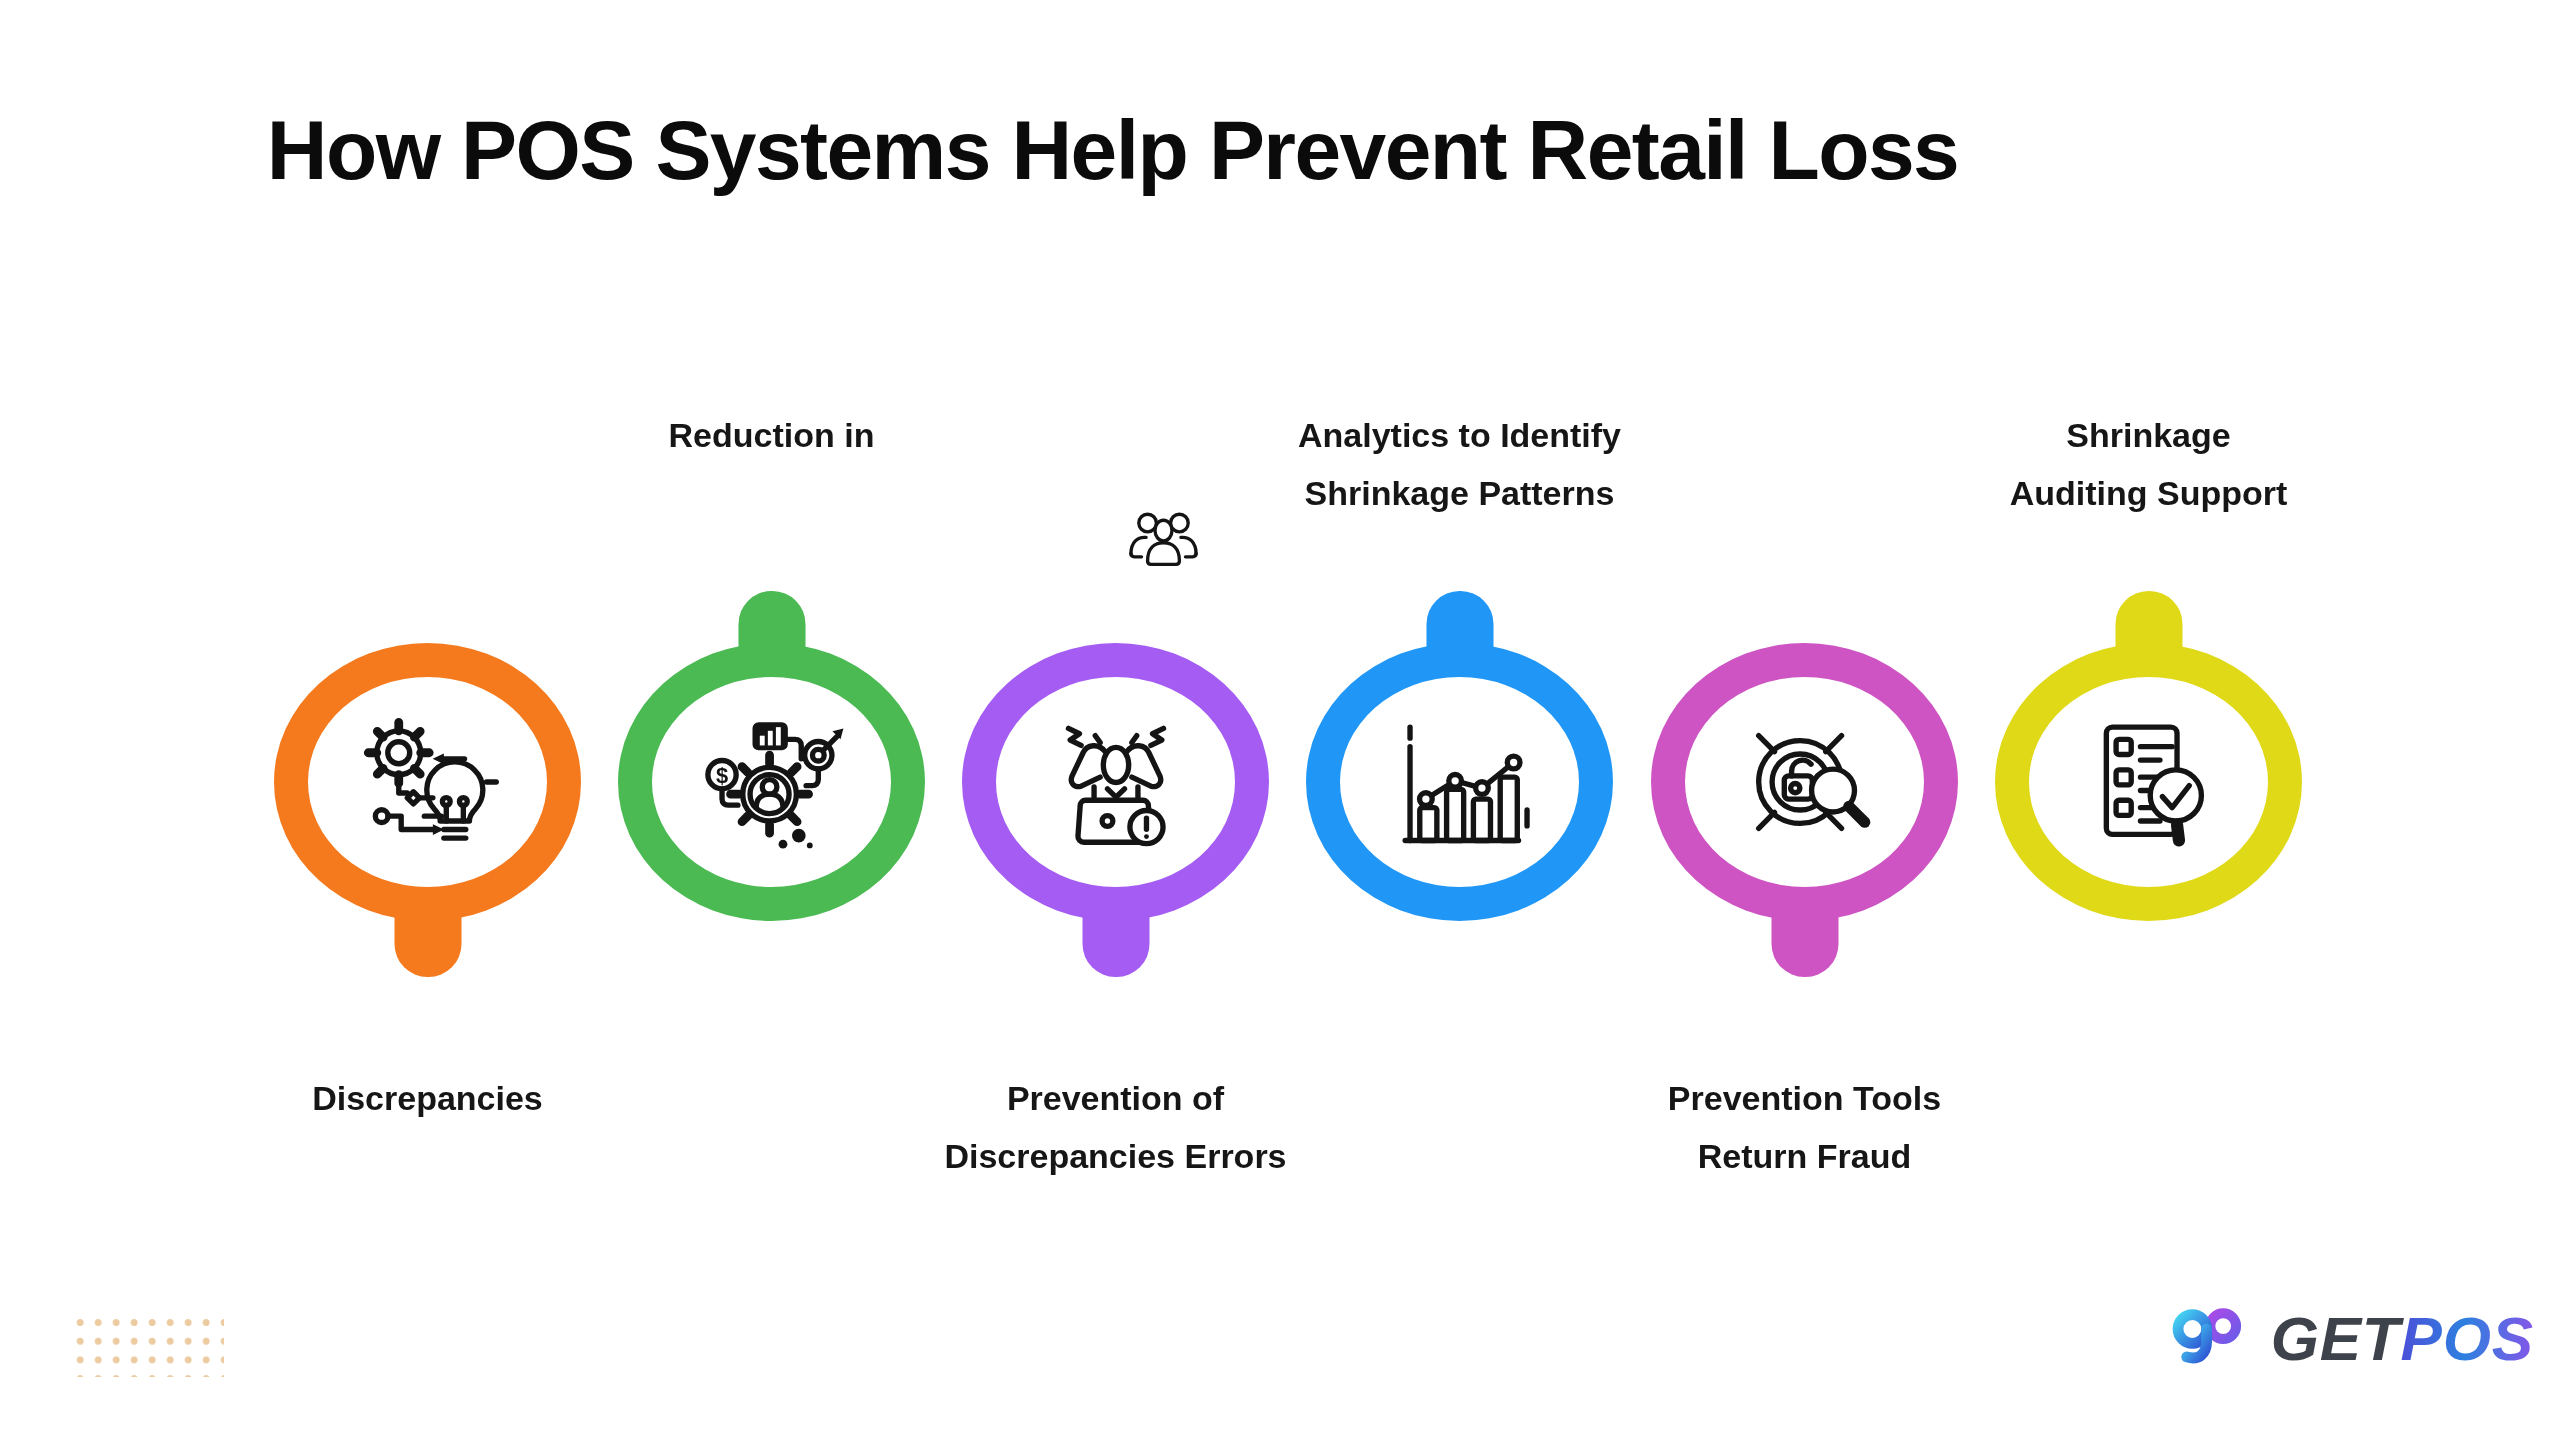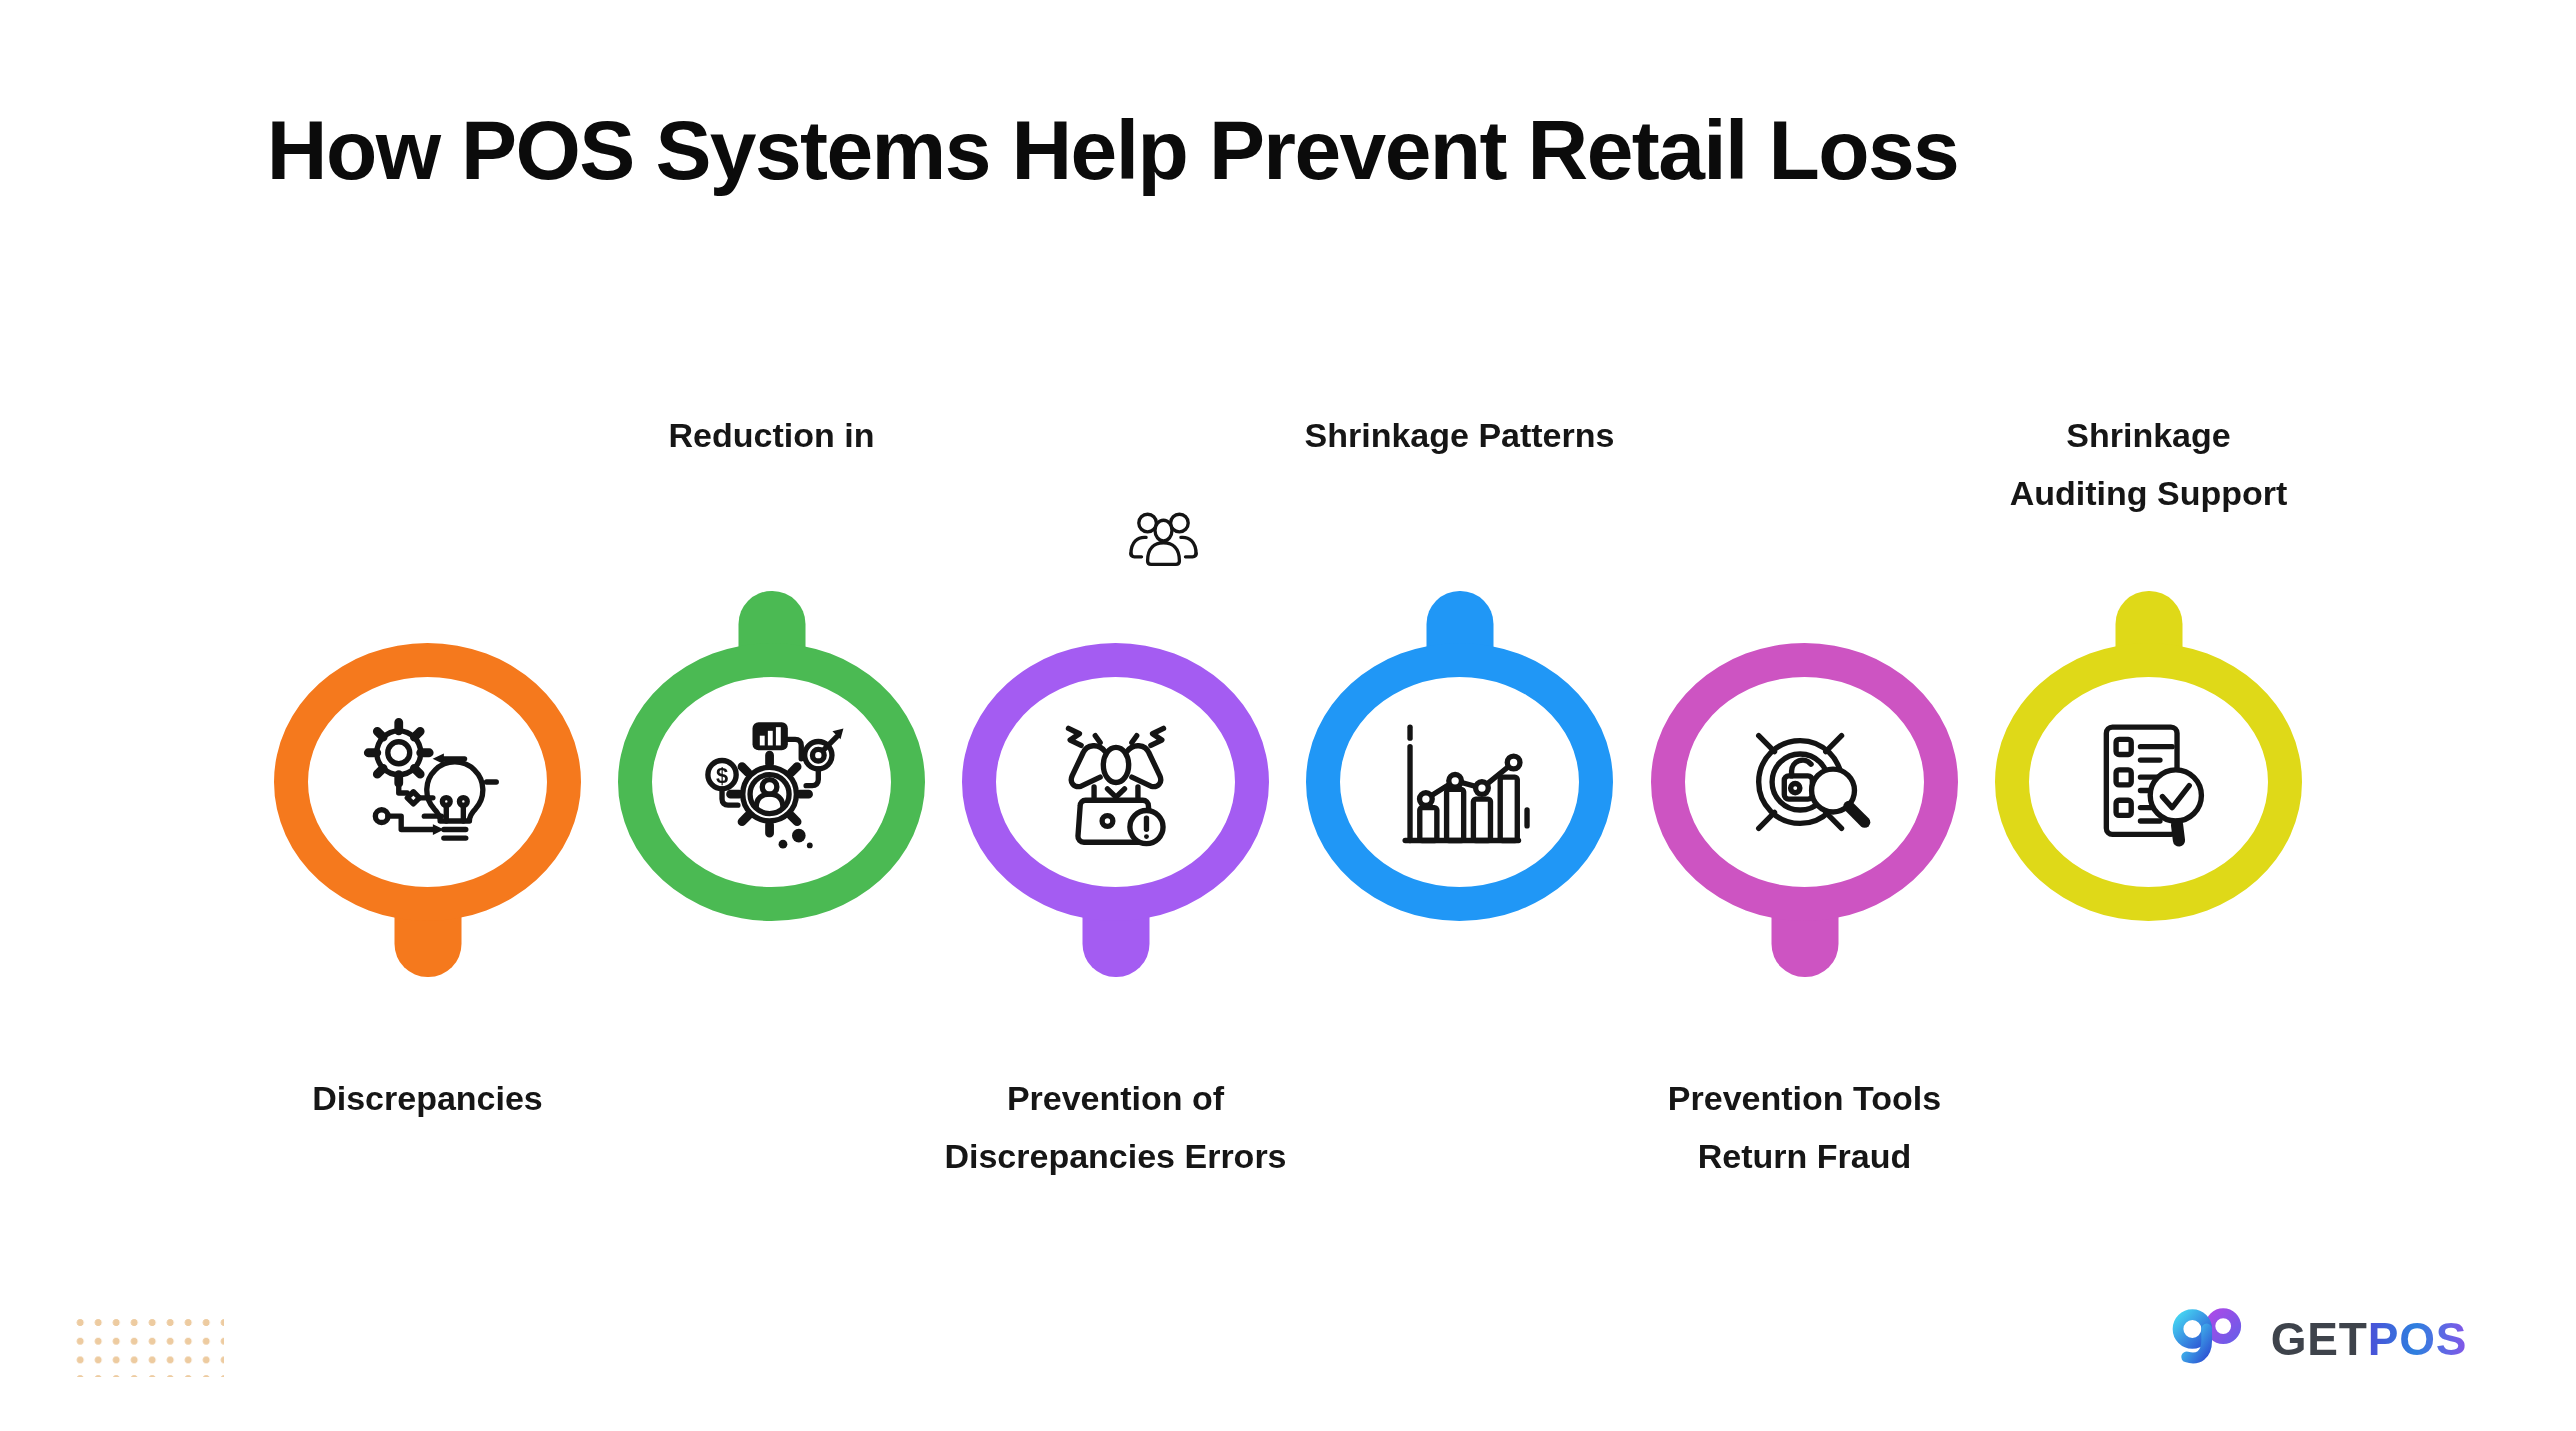--- a/index.html
+++ b/index.html
@@ -30,21 +30,21 @@
   .label.below{top:426px;}
   .label.above{top:-237px;}
   .people{position:absolute;left:1112px;top:498px;width:103px;height:97px;}
   .dots{
     position:absolute;left:68px;top:1310px;width:156px;height:67px;
     background-image:radial-gradient(circle,#EDCBA0 3.2px,rgba(0,0,0,0) 3.8px);
     background-size:18px 18.7px;background-position:3.2px 3.2px;
   }
   .logo{position:absolute;left:2164px;top:1296px;display:flex;align-items:center;gap:12.7px;}
   .logo-mark{width:94px;height:86px;}
-  .logo-text{font-size:46px;font-weight:bold;letter-spacing:0.8px;line-height:86px;}
+  .logo-text{font-size:62px;font-weight:bold;letter-spacing:0.8px;line-height:86px;font-style:italic;}
   .logo-get{color:#3E434B;}
   .logo-pos{
     background:linear-gradient(90deg,#4B50D8 0%,#2E80DF 48%,#8456E8 100%);
     -webkit-background-clip:text;background-clip:text;color:transparent;
   }
   svg{display:block;}
   .ln{fill:none;stroke:#141414;stroke-width:2.2;stroke-linecap:round;stroke-linejoin:round;}
   .lnthick{fill:none;stroke:#141414;stroke-width:3.6;stroke-linecap:round;}
   .fillb{fill:#141414;stroke:none;}
   .fillw{fill:#ffffff;}
@@ -163,20 +163,21 @@
       <rect class="ln" x="37.5" y="39" width="7" height="17" rx="1"></rect>
       <rect class="ln" x="48.5" y="30" width="7" height="26" rx="1"></rect>
       <path class="ln" d="M59.5,43.5 v6.5"></path>
       <path class="ln" d="M18,39 L30,31.5 L41,34.5 L54,24"></path>
       <circle class="ln fillw" cx="18" cy="39" r="2.6"></circle>
       <circle class="ln fillw" cx="30" cy="31.5" r="2.6"></circle>
       <circle class="ln fillw" cx="41" cy="34.5" r="2.6"></circle>
       <circle class="ln fillw" cx="54" cy="24" r="2.6"></circle>
     </svg>
     <div class="label above">
+      <div>Analytics to Identify</div>
       <div>Shrinkage Patterns</div>
     </div>
   </div>
 
   <div class="item" style="left:1651px">
     <div class="knob bottom" style="background-color: rgb(205, 84, 194);"></div>
     <div class="ring" style="border-color: rgb(205, 84, 194);"></div>
     <svg class="icon" viewBox="0 0 64 64">
       <path class="ln" d="M13,13 l6.5,6.5 M47,13 l-6.5,6.5 M13,51 l6.5,-6.5 M47,51 l-6.5,-6.5"></path>
       <circle class="ln" cx="30" cy="32" r="17"></circle>

